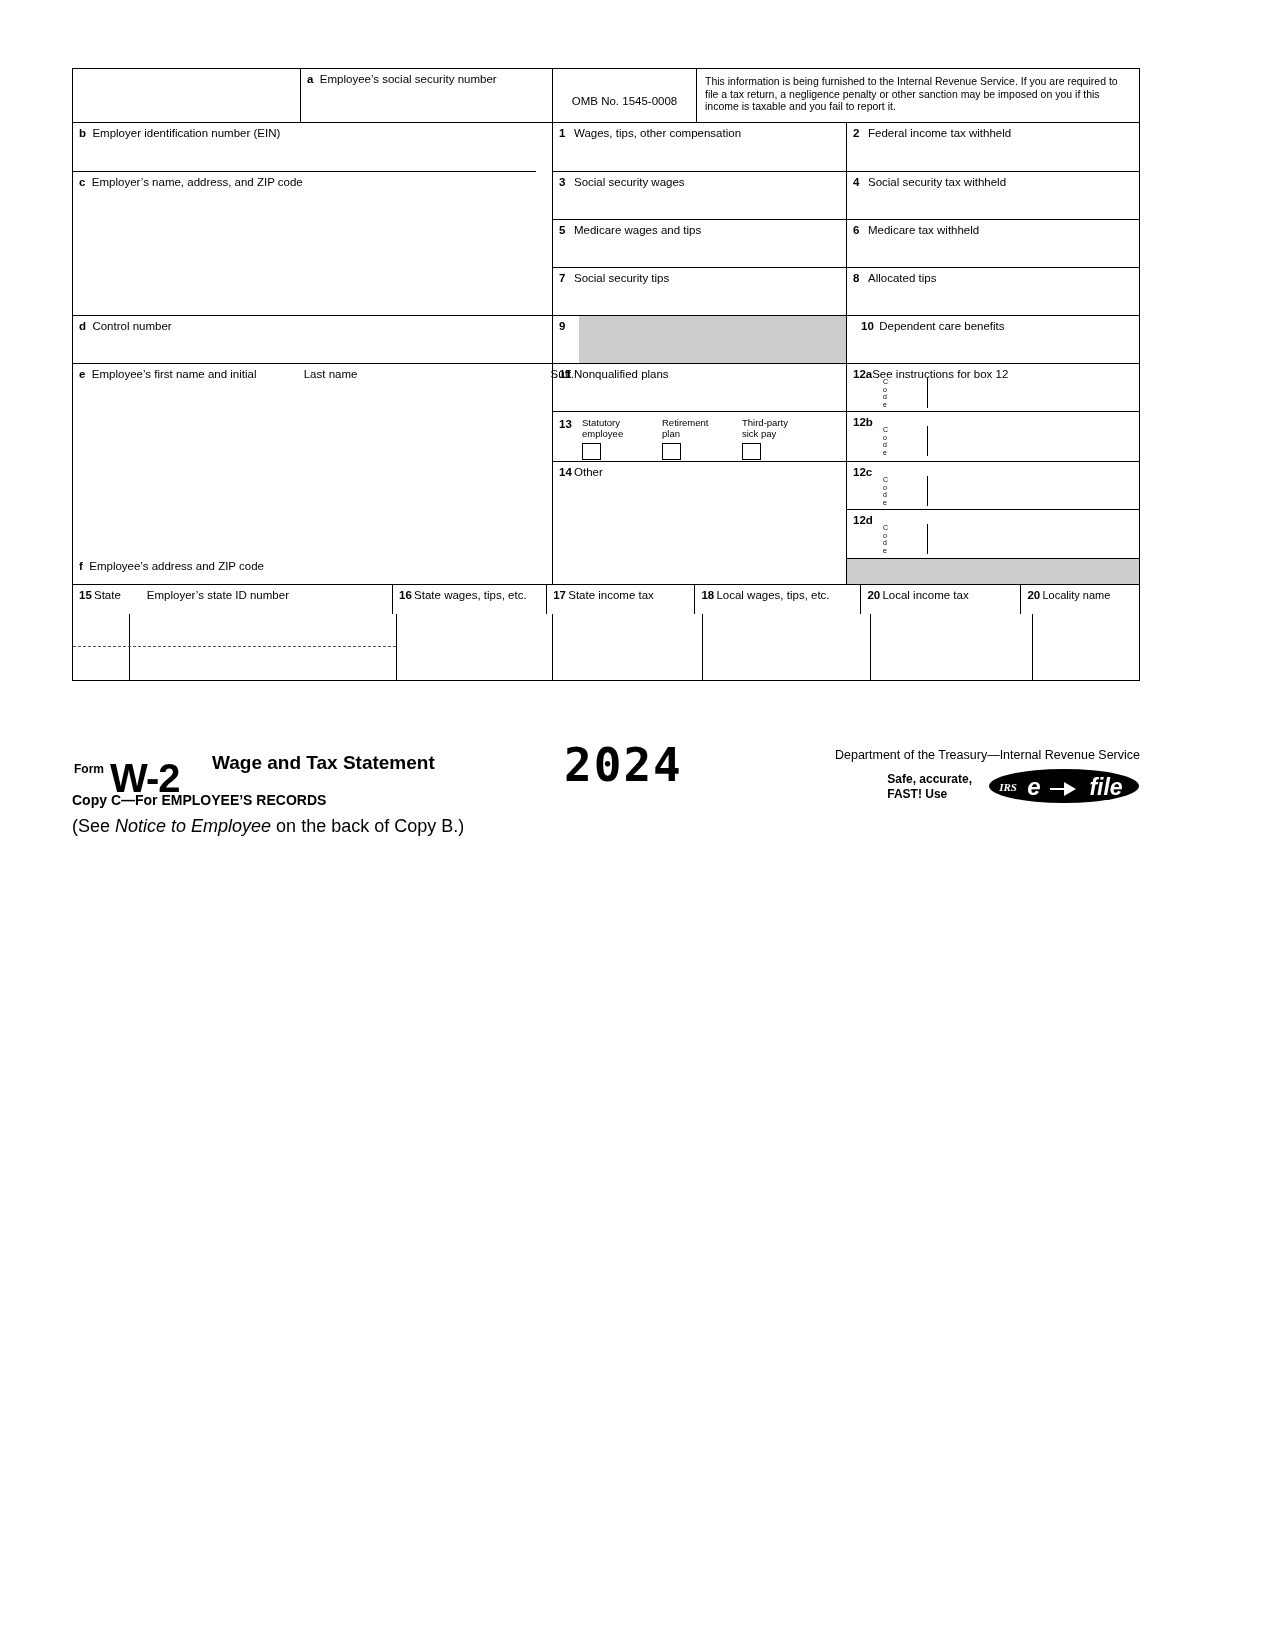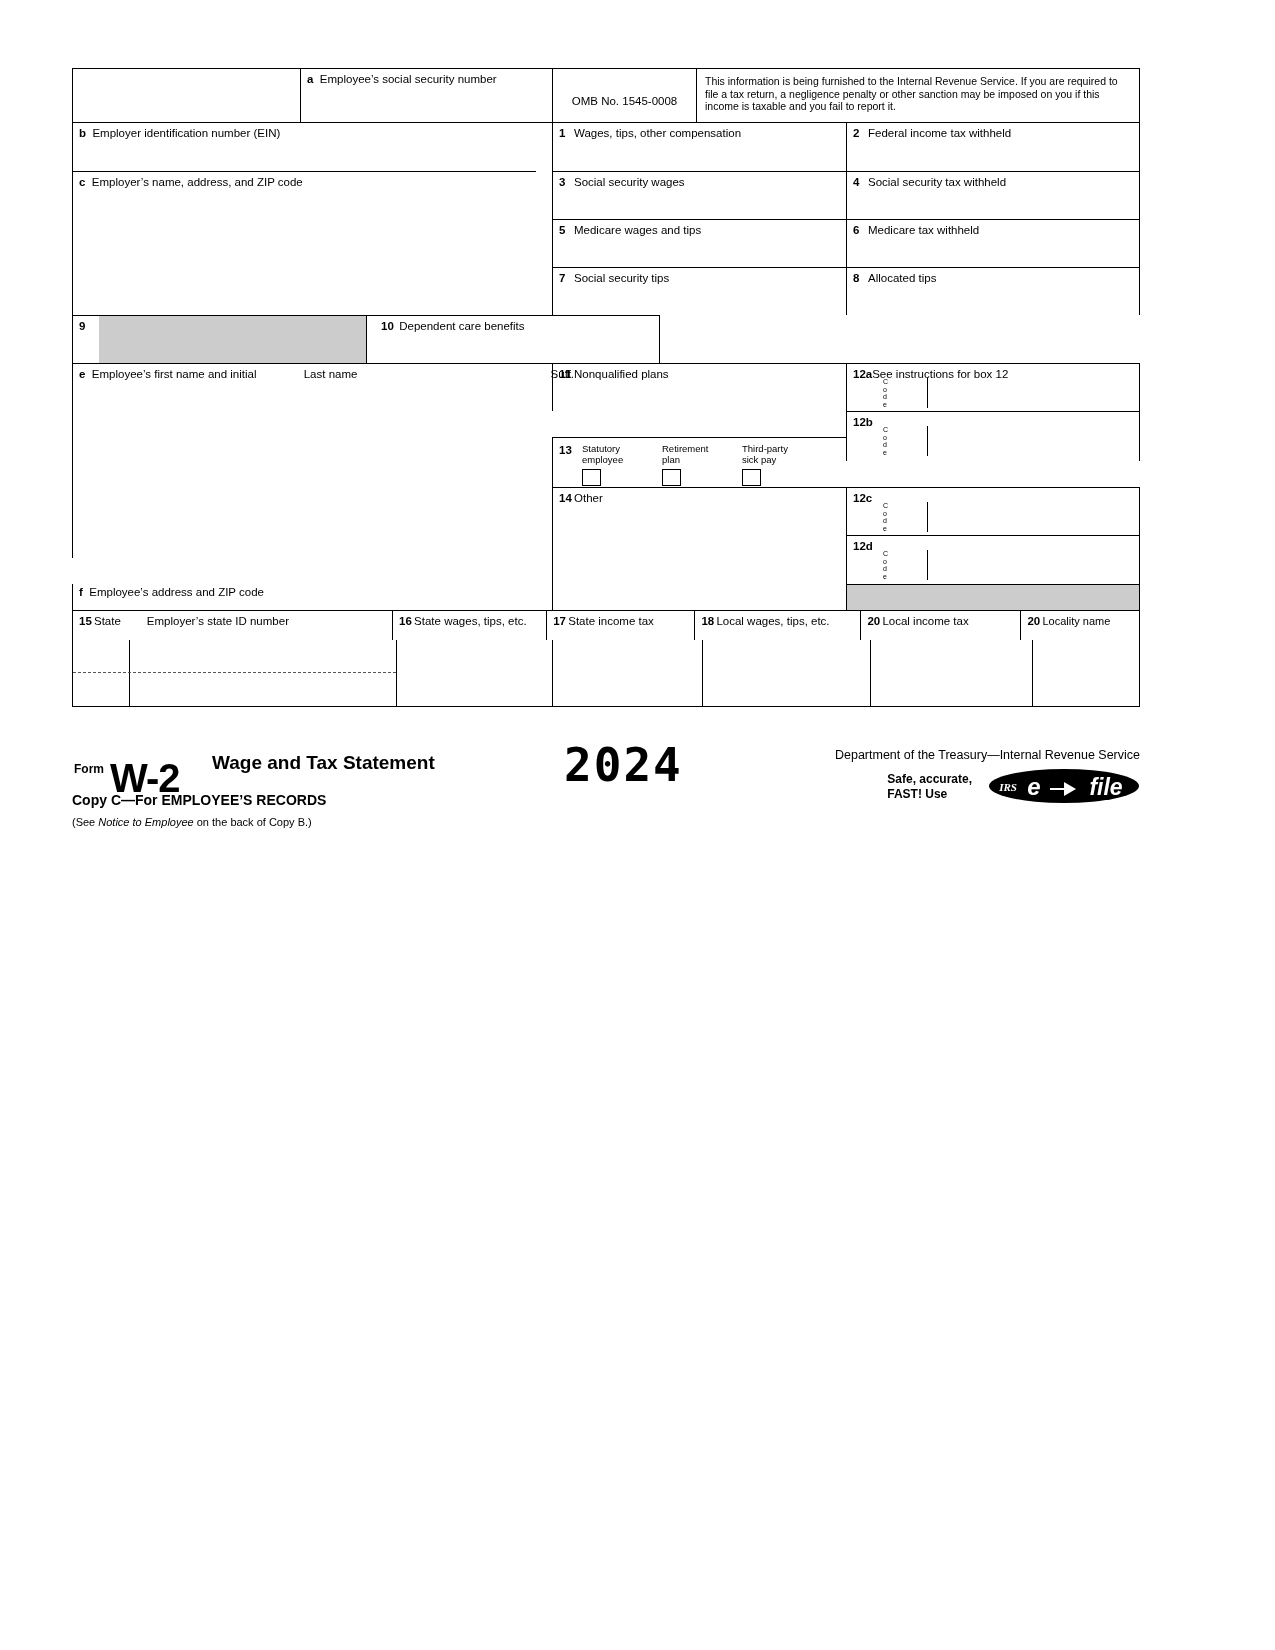--- a/index.html
+++ b/index.html
@@ -181,21 +181,21 @@
     position: absolute;
     left: 0;
     top: 52px;
     font-size: 14px;
     font-weight: bold;
   }
   .f-see {
     position: absolute;
     left: 0;
     top: 76px;
-    font-size: 11px;
+    font-size: 18px;
   }
   .f-see i { font-style: italic; }
 </style>
 </head>
 <body>
 
 <div class="page">
   <div class="form">
 
     <div class="row">
@@ -249,20 +249,23 @@
             <span class="lbl"><span class="num">7</span><span>Social security tips</span></span>
           </div>
           <div class="cell last" style="width:294px;height:48px;">
             <span class="lbl"><span class="num">8</span><span>Allocated tips</span></span>
           </div>
         </div>
       </div>
     </div>
 
     <div class="row">
+      <div class="cell" style="width:480px;height:48px;">
+        <span class="lbl"><span class="bold">d</span>&nbsp;&nbsp;<span>Control number</span></span>
+      </div>
       <div class="cell" style="width:294px;height:48px;">
         <span class="lbl" style="position:relative;z-index:2;"><span class="num">9</span></span>
         <div class="shade" style="position:absolute;left:26px;top:0;right:0;bottom:0;"></div>
       </div>
       <div class="cell last" style="width:294px;height:48px;padding-left:8px;">
         <span class="lbl"><span class="num">10</span>&nbsp;<span>Dependent care benefits</span></span>
       </div>
     </div>
 
     <div class="row">
@@ -280,21 +283,21 @@
             <span class="lbl"><span class="num">11</span><span>Nonqualified plans</span></span>
           </div>
           <div class="cell last" style="width:294px;height:48px;">
             <span class="lbl"><span class="num">12a</span><span>See instructions for box 12</span></span>
             <div class="code-v">C<br>o<br>d<br>e</div>
             <div class="v-divider"></div>
           </div>
         </div>
 
         <div class="row">
-          <div class="cell" style="width:294px;height:50px;margin-top:26px;">
+          <div class="cell" style="width:294px;height:50px;">
             <div class="box13">
               <span class="num">13</span>
               <div class="chk-group">
                 <div class="chk-item">
                   <span>Statutory employee</span>
                   <div class="chk-box"></div>
                 </div>
                 <div class="chk-item">
                   <span>Retirement plan</span>
                   <div class="chk-box"></div>

